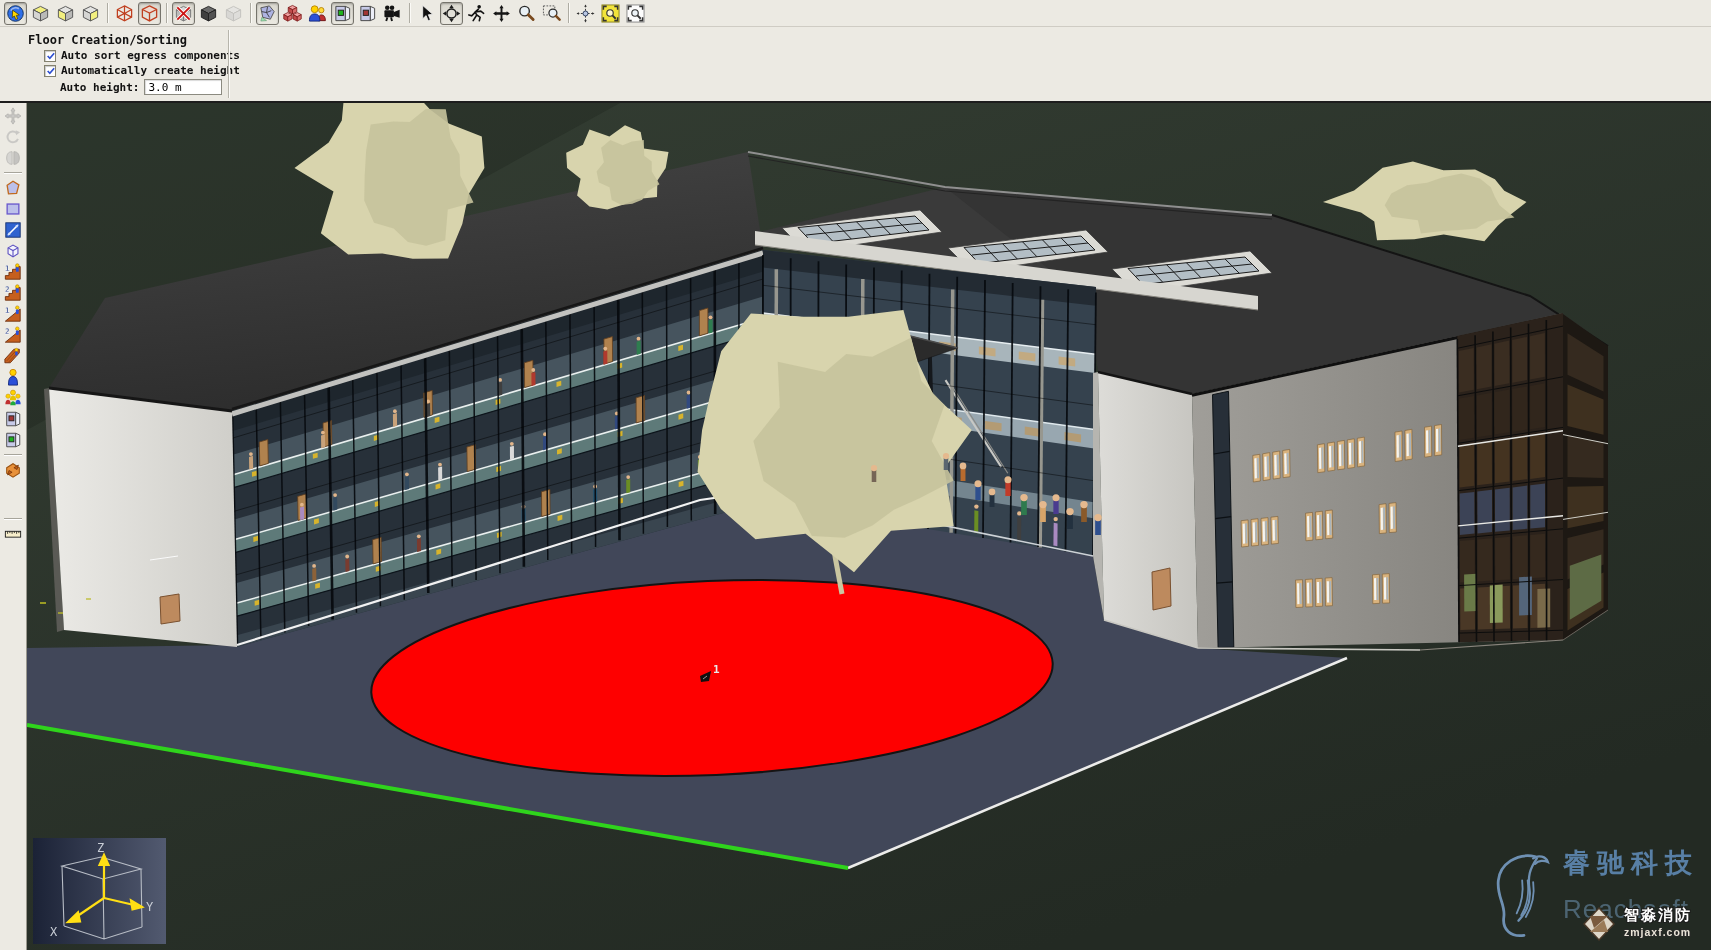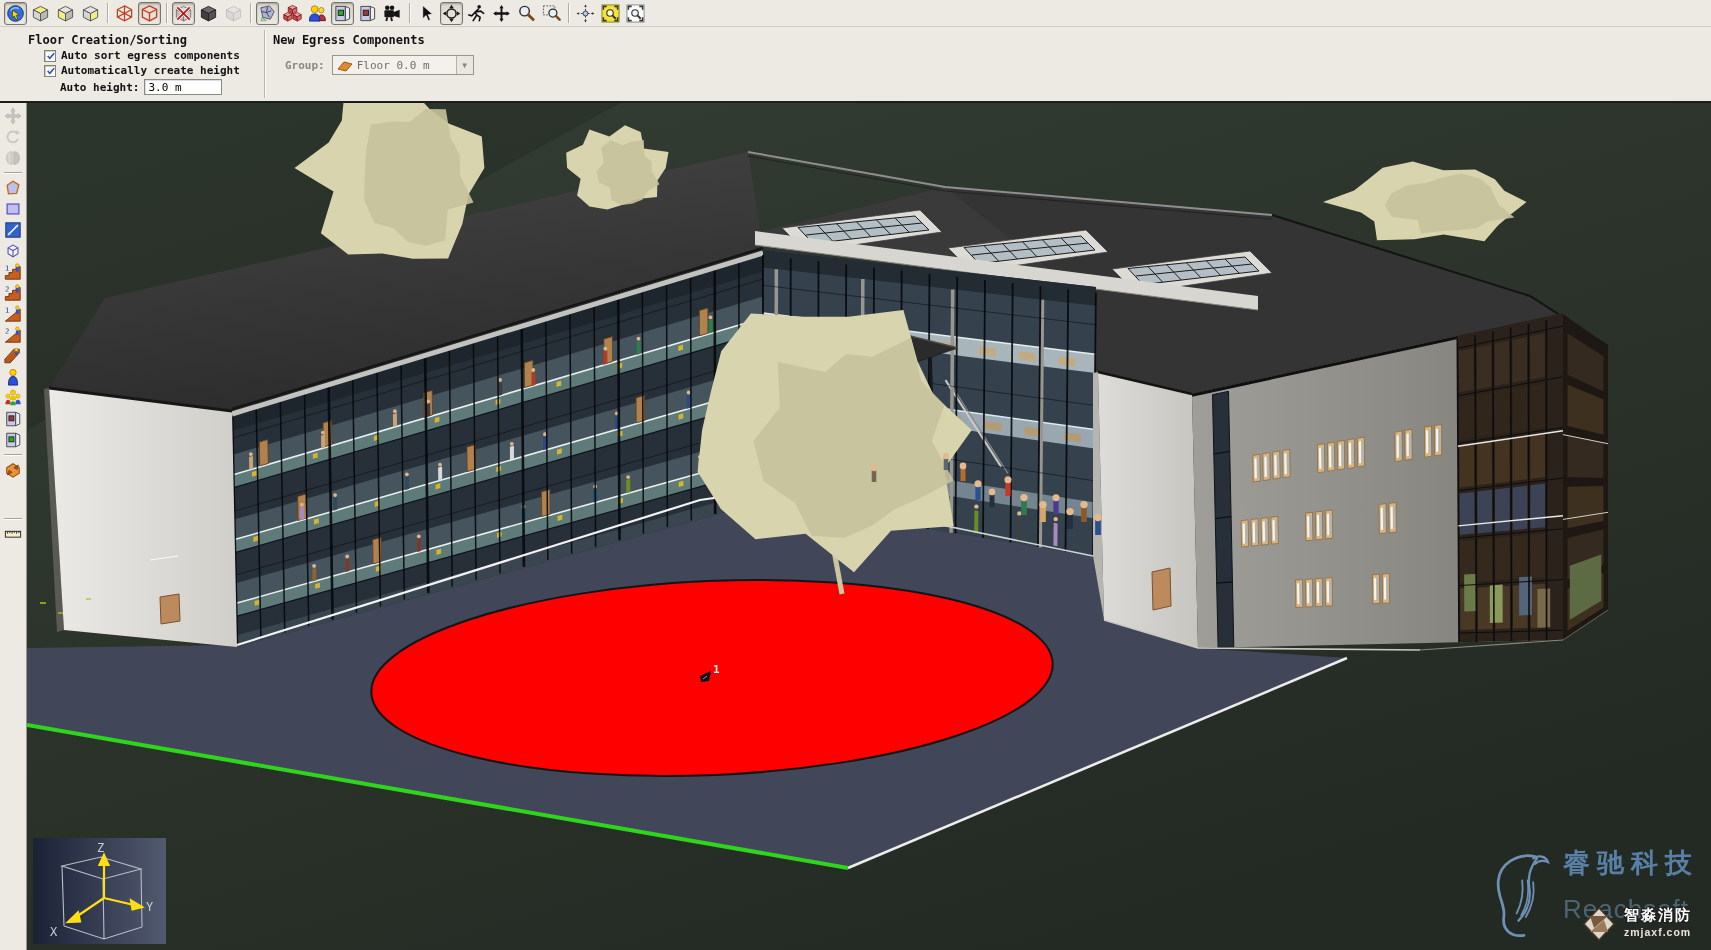--- a/index.html
+++ b/index.html
@@ -12,21 +12,21 @@
     margin:0 1px;border:1px solid transparent;border-radius:3px;flex:none}
   .tbtn svg{width:19px;height:19px;display:block}
   .tbtn.pressed{border-color:#76746c;background:linear-gradient(#d8d6cd,#ebe9e1);
     box-shadow:inset 0 1px 2px rgba(0,0,0,.28)}
   .tbtn.disabled{opacity:.5;filter:grayscale(.9)}
   .tsep{width:1px;height:20px;background:#aeaca3;box-shadow:1px 0 0 #fbfaf6;margin:0 4px;flex:none}
   
   #ribbon{position:absolute;left:0;top:27px;width:1711px;height:76px;background:#ECEAE3;
     border-bottom:2px solid #1d1d1d;display:flex;z-index:30}
   #ribbon h3{margin:4px 0 2px 0;font:bold 12px "DejaVu Sans Mono",monospace;color:#111}
-  #floor-panel{width:264px;padding:2px 0 0 28px;flex:none}
+  #floor-panel{width:228px;padding:2px 0 0 28px;flex:none}
   .vsep{width:1px;background:#b7b5ac;box-shadow:1px 0 0 #fbfaf7;margin:3px 0;flex:none}
   #egress-panel{padding:2px 0 0 8px}
   .chk{display:flex;align-items:center;margin:2px 0 2px 16px;cursor:default}
   .cbx{width:12px;height:12px;background:#fff;border:1px solid #84826f;
     box-shadow:inset 1px 1px 1px rgba(0,0,0,.22);margin-right:5px;flex:none}
   .cbx svg{width:10px;height:10px;display:block;margin:0 0 0 1px}
   .chklbl{font:bold 11px "DejaVu Sans Mono",monospace;color:#111;white-space:nowrap}
   .fh-row{display:flex;align-items:center;margin:2px 0 0 32px}
   .fh-lbl{font:bold 11px "DejaVu Sans Mono",monospace;color:#111}
   #floor-height{width:78px;height:16px;border:1px solid #8b8a80;box-shadow:inset 1px 1px 1px rgba(0,0,0,.15);
@@ -330,35 +330,20 @@
           </span>
           <span class="chklbl">Automatically create height</span>
         </div>
       </div>
     <div class="fh-row">
       <span class="fh-lbl">Auto height:</span>
       <input id="floor-height" value="3.0 m" style="">
     </div>
   </section>
   <div class="vsep"></div>
-  <section id="egress-panel">
-    <h3>New Egress Components</h3>
-    <div class="grp-row">
-      <span class="lbl-dim">Group:</span>
-      <div class="combo">
-        <span class="fico">
-          <svg width="16" height="13" viewBox="0 0 16 13">
-              <polygon points="1,10 7,3 15,5 9,12" fill="#e08a2f" stroke="#9a5a10"></polygon>
-            </svg>
-        </span>
-        <span>Floor 0.0 m</span>
-        <span class="dd">▼</span>
-      </div>
-    </div>
-  </section>
 </div>
 
 <div id="left-toolbar">
     <div class="lbtn disabled">
       <span style="display: flex;">
         <svg viewBox="0 0 20 20">
           <path d="M10,1 L7.8,4.4 H9 V8.8 H4.6 V7.6 L1.2,10 L4.6,12.4 V11.2 H9 V15.6 H7.8 L10,19 L12.2,15.6 H11 V11.2 H15.4 V12.4 L18.8,10 L15.4,7.6 V8.8 H11 V4.4 H12.2 Z" fill="#a8a8a8" stroke="#7f7f7f"></path>
         </svg>
       </span>
     </div>

